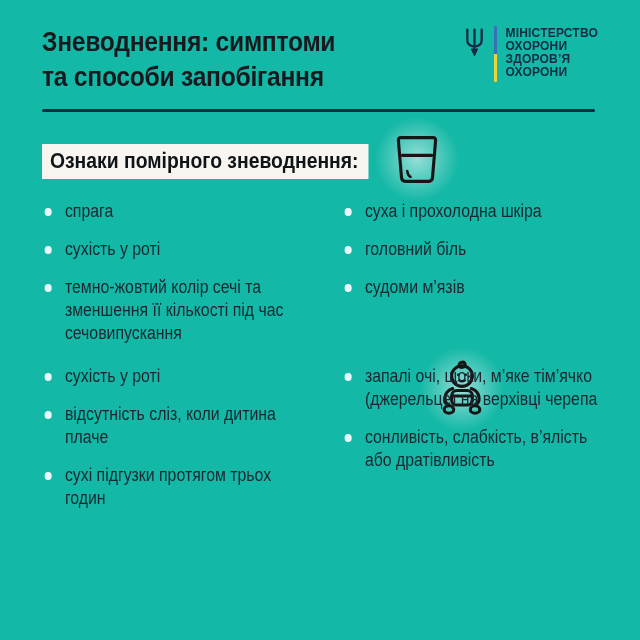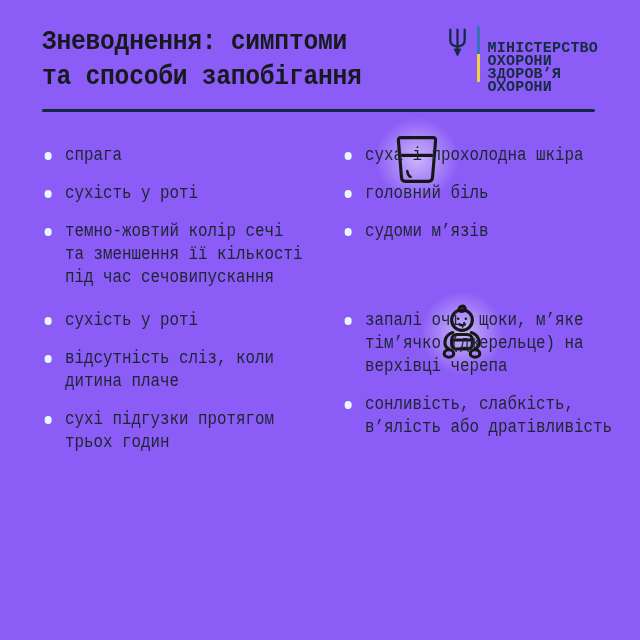--- a/index.html
+++ b/index.html
@@ -1,42 +1,42 @@
 <!DOCTYPE html>
 <html lang="uk"><head>
 <meta charset="utf-8">
 <style>
   html,body{margin:0;padding:0;background:#e8e8e8;}
   .poster{
     position:relative;
     width:640px;height:640px;
     box-sizing:border-box;
     padding:24px 42px 20px 42px;
-    background:#8b5cf6;
+    background:#14b8a6;
     overflow:hidden;
-    font-family:Liberation Mono, monospace;
+    font-family:Liberation Sans, sans-serif;
     color:#1D2630;
   }
   .condense{transform:scaleX(.88);transform-origin:0 0;}
 
   
   .top{display:flex;justify-content:space-between;align-items:flex-start;}
   .title{
     font-size:28px;line-height:35px;font-weight:700;
     color:#16191E;letter-spacing:-.3px;white-space:nowrap;
   }
   .moh-logo{display:flex;align-items:flex-start;gap:8px;margin-top:2px;flex:none;}
   .trident{width:23px;height:31px;margin-top:1px;}
   .flag-bar{
     width:3px;height:56px;border-radius:1px;
     background:linear-gradient(#3A6FB9 0 50%,#F0D23D 50% 100%);
   }
   .moh-text{
-    font-size:15px;line-height:13px;font-weight:700;
-    color:#152B42;letter-spacing:.2px;margin-top:16px;
+    font-size:12px;line-height:13px;font-weight:700;
+    color:#152B42;letter-spacing:.2px;margin-top:1px;
   }
 
   
   .rule{margin-top:15px;width:553px;height:3px;background:#14293F;border-radius:2px;}
 
   
   .sec{position:relative;}
   .sec1{margin-top:32px;}
   .sec2{margin-top:14px;}
   .hl{
@@ -107,20 +107,23 @@
         <div>ОХОРОНИ</div>
         <div>ЗДОРОВ’Я</div>
         <div>ОХОРОНИ</div>
       </div>
     </div>
   </header>
 
   <div class="rule"></div>
 
   <section class="sec sec1">
+    <div class="hl-row">
+      <span class="hl condense">Ознаки помірного зневоднення:</span>
+    </div>
 
     <div class="icon-wrap glass-pos">
       <div class="icon-glow"></div>
       <svg viewBox="0 0 44 50" fill="none" stroke="#161616" stroke-width="3" stroke-linecap="round" stroke-linejoin="round">
         <path d="M6.5 4.5 h31 q2.6 0 2.4 2.6 l-3 35.9 q-0.3 3.5 -3.8 3.5 h-22.2 q-3.5 0 -3.8 -3.5 l-3 -35.9 q-0.2 -2.6 2.4 -2.6 z"></path>
         <path d="M7.8 21.5 H36.2"></path>
         <path d="M12.6 36.5 q0.7 4.6 3.3 5.7" stroke-width="2.4"></path>
       </svg>
     </div>
 

